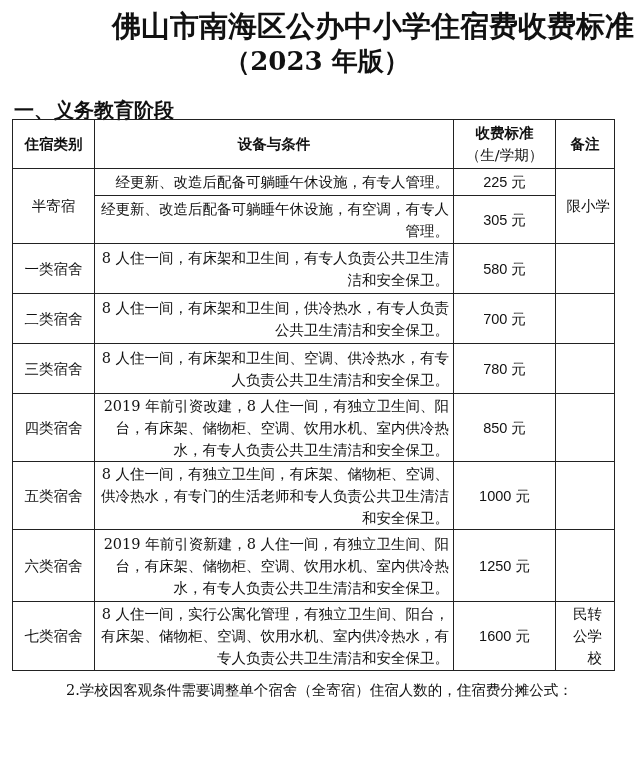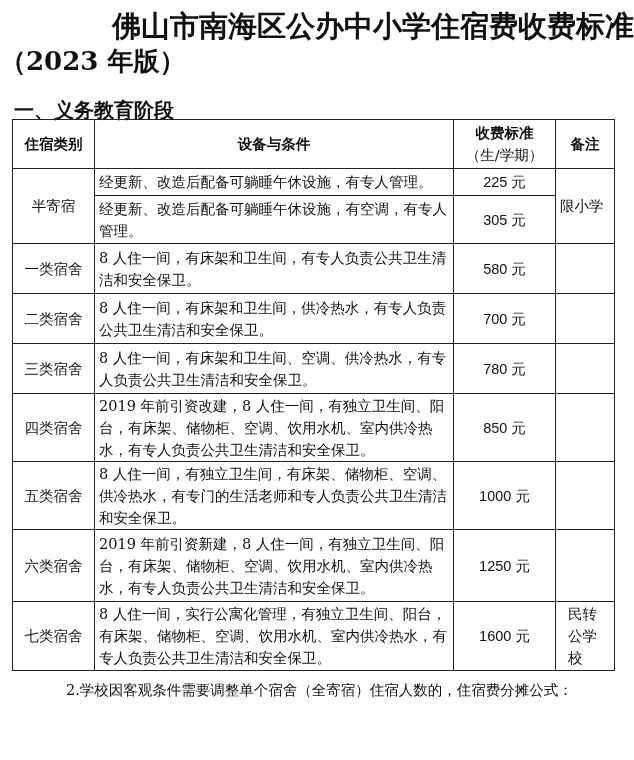--- a/index.html
+++ b/index.html
@@ -8,21 +8,21 @@
     font-family: "DejaVu Serif", "Liberation Serif", serif;
     color: #111;
   }
   .title {
     position: absolute; left: 0; width: 634px; top: 8px;
     text-align: right; font-weight: bold; font-size: 29px; letter-spacing: 0px;
     line-height: 36px;
   }
   .subtitle {
     position: absolute; left: 0; width: 634px; top: 44px;
-    text-align: left; font-weight: bold; font-size: 26px; line-height: 34px;
+    text-align: center; font-weight: bold; font-size: 26px; line-height: 34px;
   }
   .section {
     position: absolute; left: 14px; top: 96px;
     font-family: "DejaVu Sans", "Liberation Sans", sans-serif;
     font-weight: bold; font-size: 20px; line-height: 28px;
   }
   table.fees {
     position: absolute; left: 12px; top: 119px;
     border-collapse: collapse; table-layout: fixed;
     width: 602px;
@@ -32,23 +32,23 @@
     border: 1.5px solid #222;
     padding: 0 4px;
     vertical-align: middle;
     line-height: 22px;
   }
   table.fees th {
     font-family: "DejaVu Sans", "Liberation Sans", sans-serif;
     font-weight: bold; font-size: 14.5px; text-align: center;
   }
   .c-type { text-align: center; }
-  .c-desc { text-align: left; }
+  .c-desc { text-align: right; }
   .c-fee { text-align: center; font-family: "Liberation Sans", "DejaVu Sans", sans-serif; }
-  .c-note { text-align: left; }
+  .c-note { text-align: right; }
   .notes {
     position: absolute; left: 22px; top: 676px; width: 600px;
     font-size: 14.5px; line-height: 28px;
   }
   .notes .indent { padding-left: 44px; }
   .notes .flush { margin-left: -2px; }
 </style>
 </head>
 <body>
 

